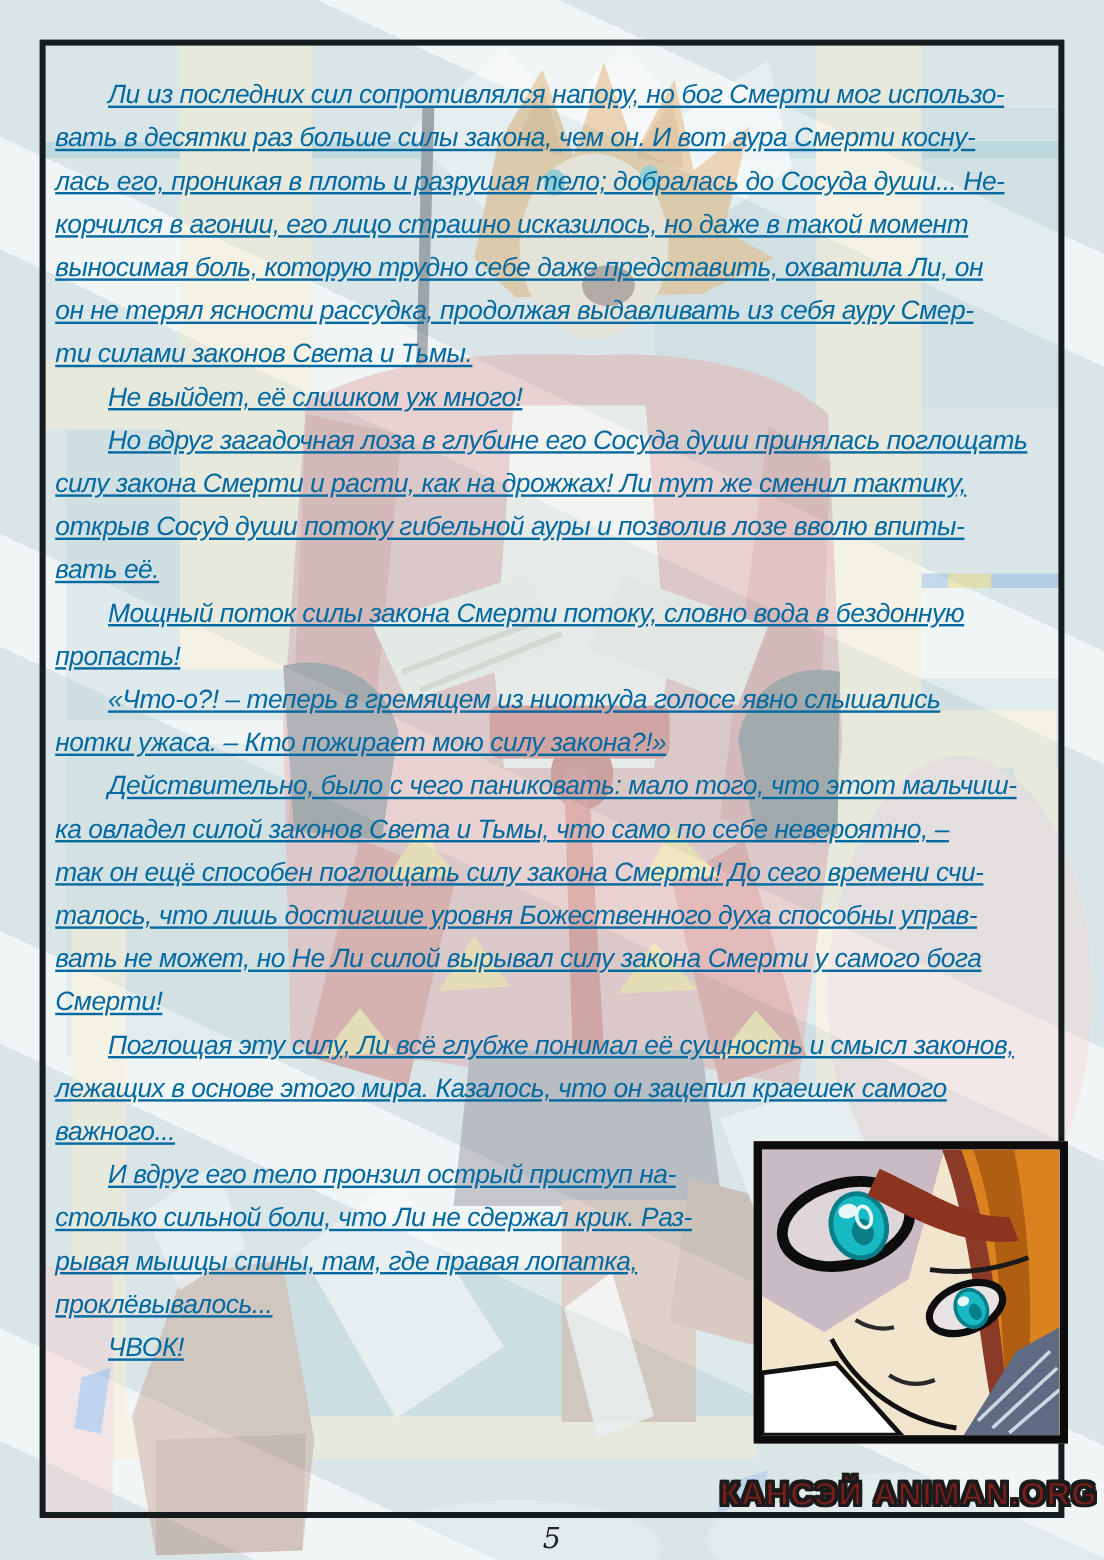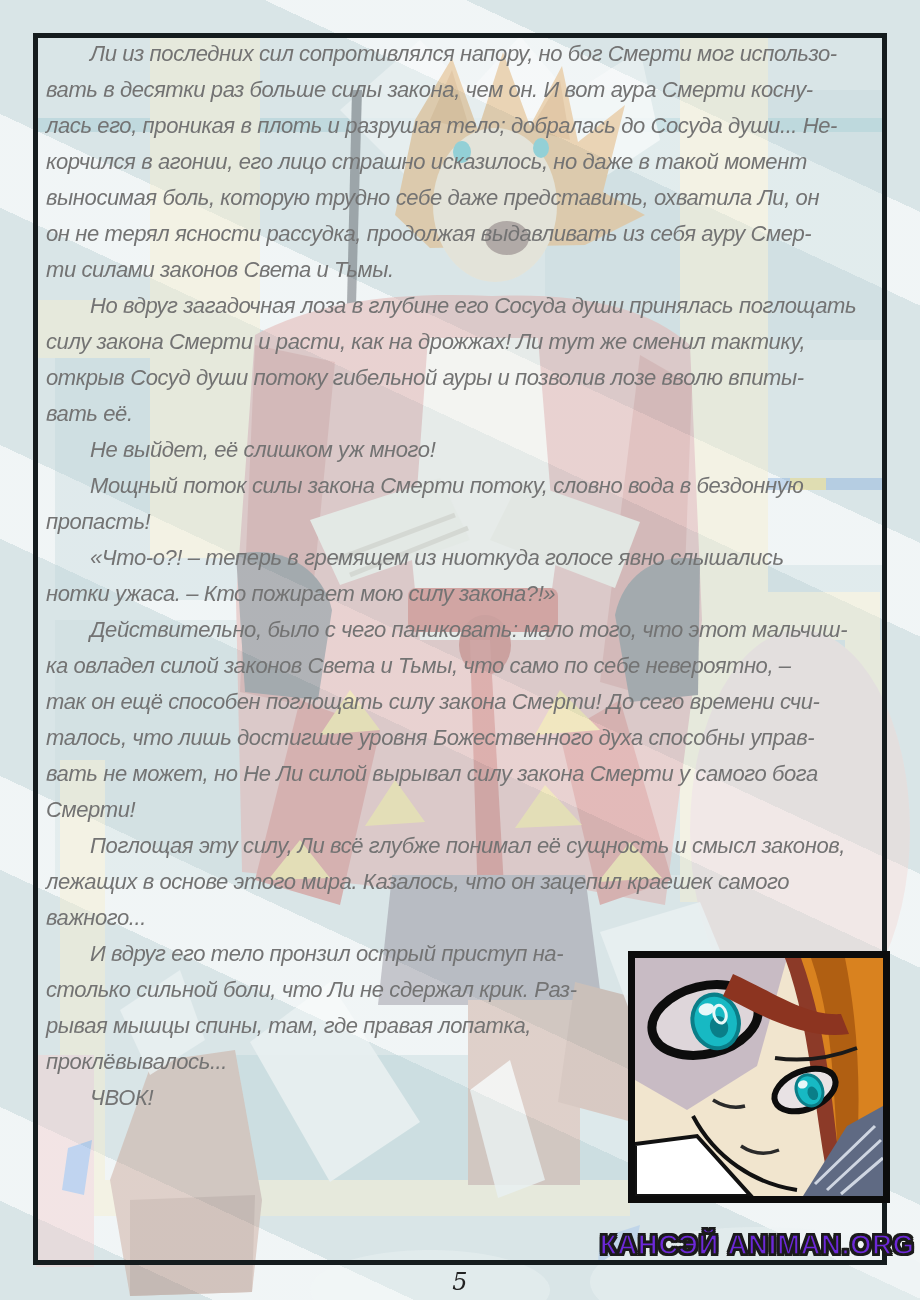--- a/index.html
+++ b/index.html
@@ -29,25 +29,26 @@
   .frame {
     position: absolute;
     left: 33px; top: 33px;
     width: 844px; height: 1222px;
     border: 5px solid #151c1e;
   }
 
   
   .text-block {
     position: absolute;
-    left: 46px; top: 36px;
+    left: 46px; top: 61px;
     width: 826px;
     font: italic 22px/36px "Liberation Sans", sans-serif;
     letter-spacing: -0.4px;
-    color: #737373;
+    color: #0369a1;
+    text-decoration: underline;
   }
   .line { white-space: nowrap; height: 36px; }
   .line.indent { padding-left: 44px; }
 
   
   .inset {
     position: absolute;
     left: 628px; top: 951px;
     width: 248px; height: 238px;
     border: 7px solid #0c0c0c;
@@ -57,21 +58,21 @@
   .inset svg { display: block; }
 
   
   .watermark {
     position: absolute;
     left: 600px; top: 1228px;
     width: 290px;
     text-align: left;
     font: bold 27px/34px "Liberation Sans", sans-serif;
     letter-spacing: 1px;
-    color: #6d28d9;
+    color: #7f1d1d;
     -webkit-text-stroke: 1.5px #1b1b1b;
     text-shadow:
       2px 0 0 #1b1b1b, -2px 0 0 #1b1b1b,
       0 2px 0 #1b1b1b, 0 -2px 0 #1b1b1b,
       2px 2px 0 #1b1b1b, -2px 2px 0 #1b1b1b,
       2px -2px 0 #1b1b1b, -2px -2px 0 #1b1b1b;
     white-space: nowrap;
   }
 
   
@@ -184,27 +185,27 @@
       <div class="paragraph">
         <div class="line indent">Ли из последних сил сопротивлялся напору, но бог Смерти мог использо-</div>
         <div class="line">вать в десятки раз больше силы закона, чем он. И вот аура Смерти косну-</div>
         <div class="line">лась его, проникая в плоть и разрушая тело; добралась до Сосуда души... Не-</div>
         <div class="line">корчился в агонии, его лицо страшно исказилось, но даже в такой момент</div>
         <div class="line">выносимая боль, которую трудно себе даже представить, охватила Ли, он</div>
         <div class="line">он не терял ясности рассудка, продолжая выдавливать из себя ауру Смер-</div>
         <div class="line">ти силами законов Света и Тьмы.</div>
       </div>
       <div class="paragraph">
+        <div class="line indent">Не выйдет, её слишком уж много!</div>
+      </div>
+      <div class="paragraph">
         <div class="line indent">Но вдруг загадочная лоза в глубине его Сосуда души принялась поглощать</div>
         <div class="line">силу закона Смерти и расти, как на дрожжах! Ли тут же сменил тактику,</div>
         <div class="line">открыв Сосуд души потоку гибельной ауры и позволив лозе вволю впиты-</div>
         <div class="line">вать её.</div>
-      </div>
-      <div class="paragraph">
-        <div class="line indent">Не выйдет, её слишком уж много!</div>
       </div>
       <div class="paragraph">
         <div class="line indent">Мощный поток силы закона Смерти потоку, словно вода в бездонную</div>
         <div class="line">пропасть!</div>
       </div>
       <div class="paragraph">
         <div class="line indent">«Что-о?! – теперь в гремящем из ниоткуда голосе явно слышались</div>
         <div class="line">нотки ужаса. – Кто пожирает мою силу закона?!»</div>
       </div>
       <div class="paragraph">

